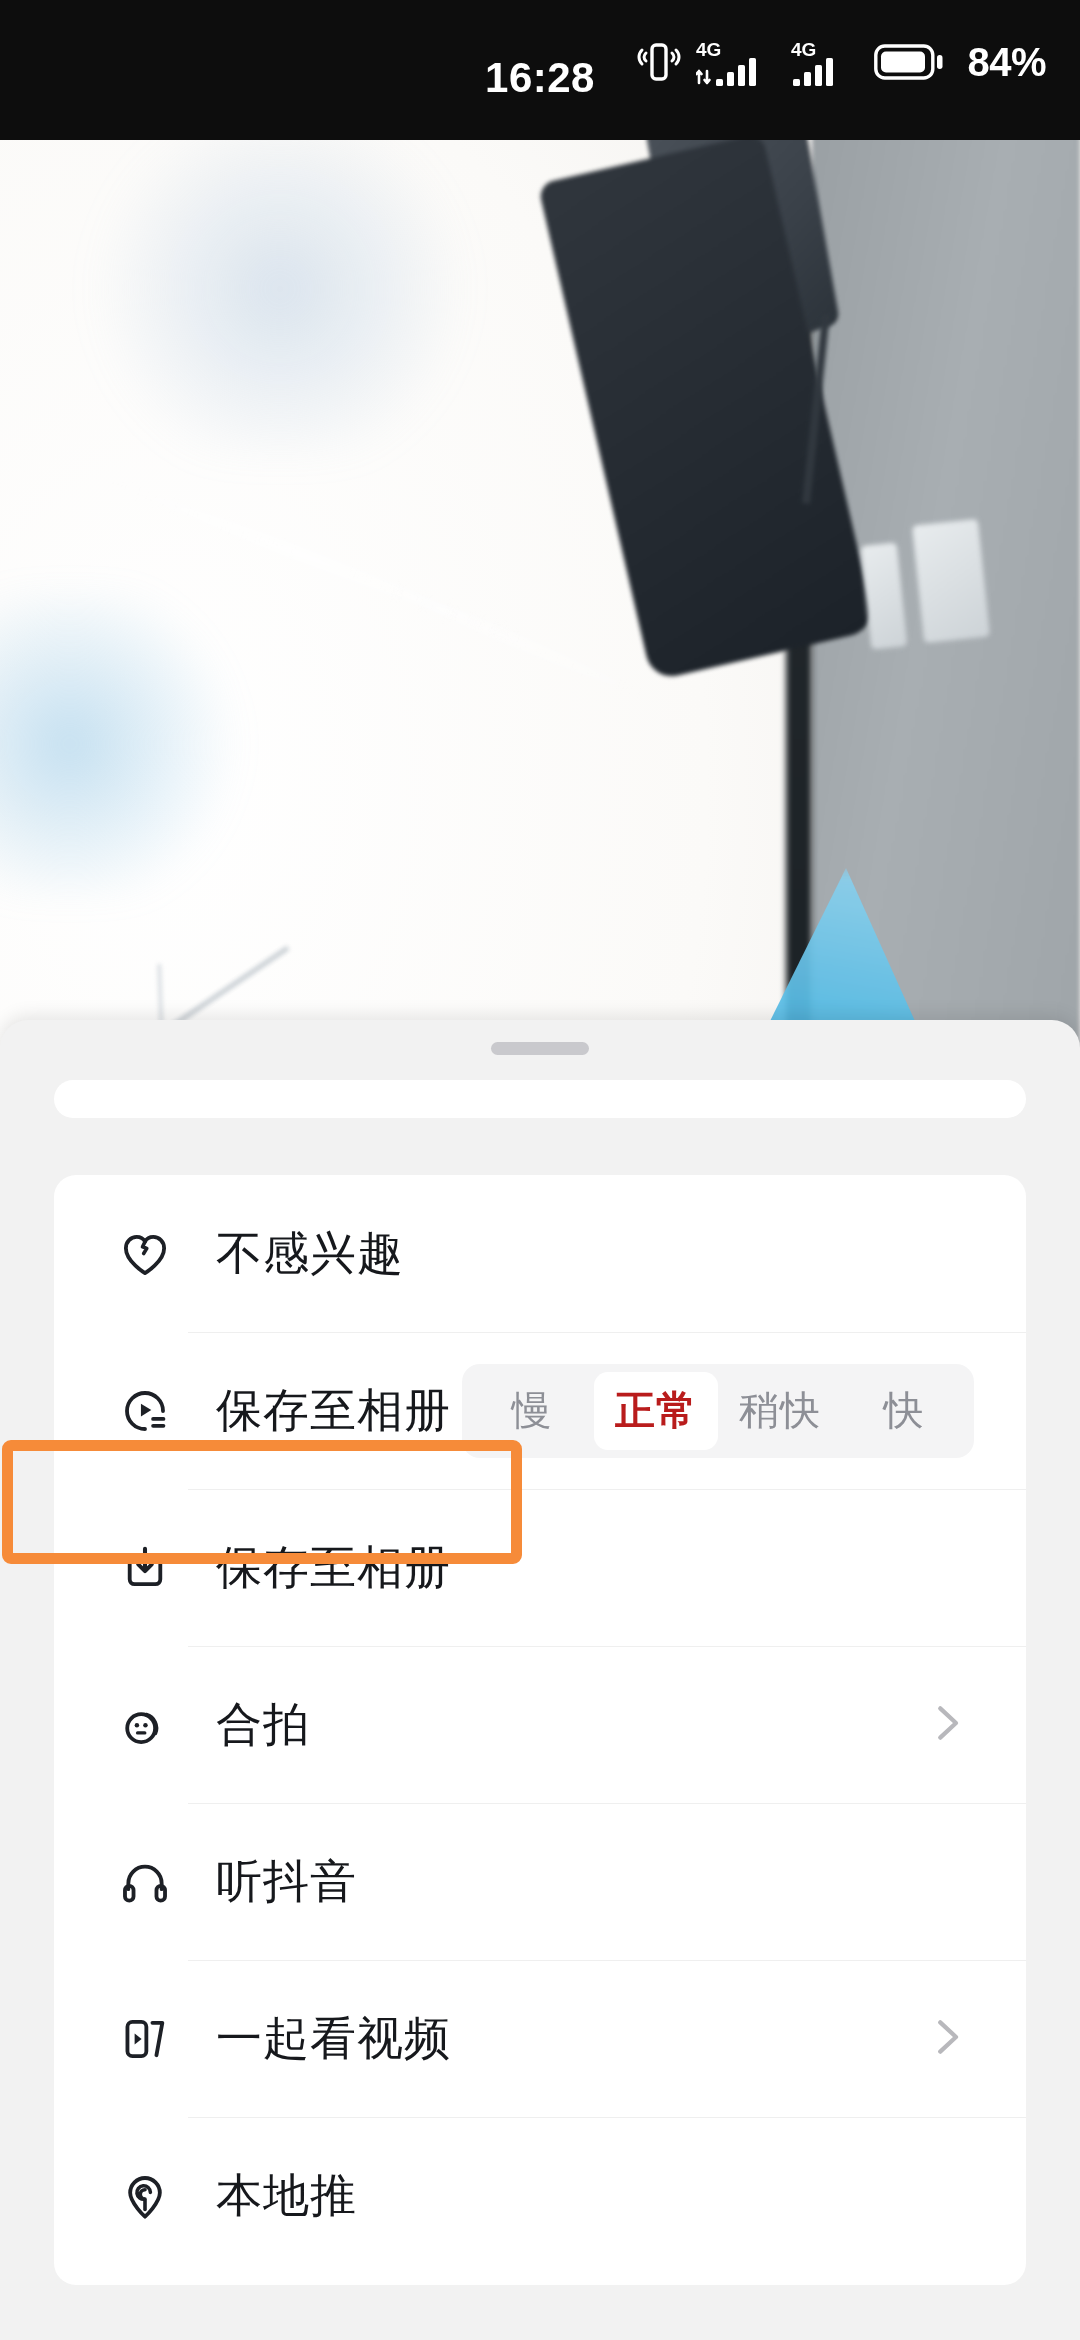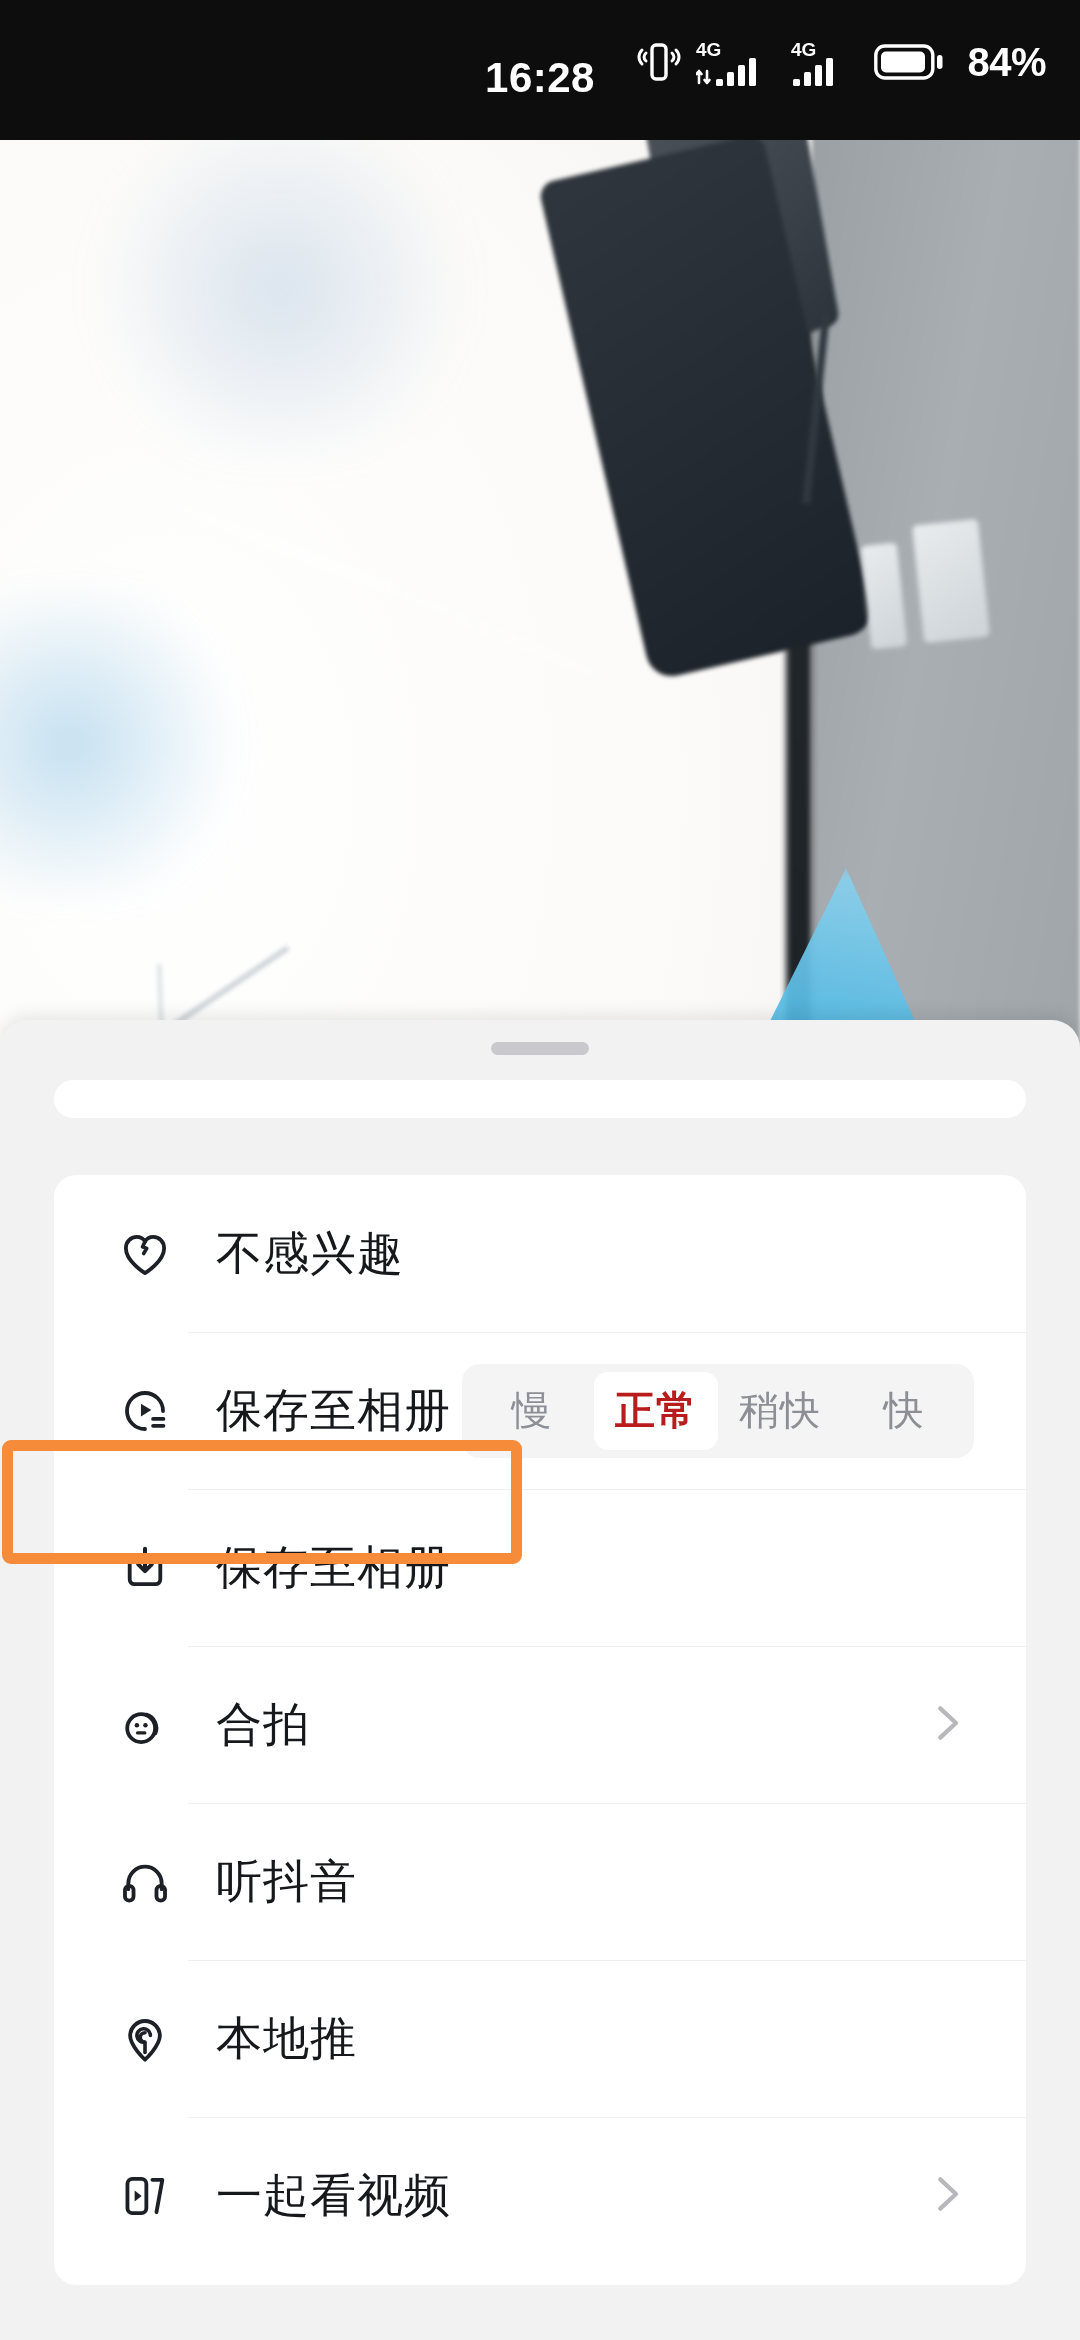--- a/index.html
+++ b/index.html
@@ -389,42 +389,42 @@
             <rect x="3.1" y="13.7" width="3.8" height="6.6" rx="1.9" stroke="#1d2026" stroke-width="1.7"></rect>
             <rect x="17.1" y="13.7" width="3.8" height="6.6" rx="1.9" stroke="#1d2026" stroke-width="1.7"></rect>
           </svg>
         </span>
         <span class="opt-label">听抖音</span>
       </div>
 
       <div class="opt-row">
         <span class="opt-icon">
           <svg width="54" height="54" viewBox="0 0 24 24" fill="none">
-            <path d="M12 21.2s6.6-6.1 6.6-10.6A6.6 6.6 0 0 0 5.4 10.6C5.4 15.1 12 21.2 12 21.2z" stroke="#1d2026" stroke-width="1.7" stroke-linejoin="round"></path>
-            <path d="M14.4 10.4a3 3 0 1 0-2.4 3 2.1 2.1 0 1 1 0-4.2" stroke="#1d2026" stroke-width="1.6" stroke-linecap="round"></path>
-            <path d="M12 13.4v4.6" stroke="#1d2026" stroke-width="1.6" stroke-linecap="round"></path>
-          </svg>
-        </span>
-        <span class="opt-label">本地推</span>
-      </div>
-
-      <div class="opt-row">
-        <span class="opt-icon">
-          <svg width="54" height="54" viewBox="0 0 24 24" fill="none">
             <rect x="4.2" y="4.4" width="8.4" height="15.2" rx="2.2" stroke="#1d2026" stroke-width="1.7"></rect>
             <path d="M7.4 9.6l3.1 2.4-3.1 2.4V9.6z" fill="#1d2026"></path>
             <path d="M15.3 4.8h4.4l-2.6 14.4" stroke="#1d2026" stroke-width="1.7" stroke-linecap="round" stroke-linejoin="round"></path>
           </svg>
         </span>
         <span class="opt-label">一起看视频</span>
         <span class="chevron">
           <svg width="34" height="54" viewBox="0 0 14 24" fill="none">
             <path d="M4 5.5l7 6.5-7 6.5" stroke="#b8b8bc" stroke-width="1.9" stroke-linecap="round" stroke-linejoin="round"></path>
           </svg>
         </span>
       </div>
 
+      <div class="opt-row">
+        <span class="opt-icon">
+          <svg width="54" height="54" viewBox="0 0 24 24" fill="none">
+            <path d="M12 21.2s6.6-6.1 6.6-10.6A6.6 6.6 0 0 0 5.4 10.6C5.4 15.1 12 21.2 12 21.2z" stroke="#1d2026" stroke-width="1.7" stroke-linejoin="round"></path>
+            <path d="M14.4 10.4a3 3 0 1 0-2.4 3 2.1 2.1 0 1 1 0-4.2" stroke="#1d2026" stroke-width="1.6" stroke-linecap="round"></path>
+            <path d="M12 13.4v4.6" stroke="#1d2026" stroke-width="1.6" stroke-linecap="round"></path>
+          </svg>
+        </span>
+        <span class="opt-label">本地推</span>
+      </div>
+
     </div>
   </div>
 
   <div id="highlight-box" style="border-color: rgb(246, 139, 57);"></div>
 
 </div>
 
 </body></html>

